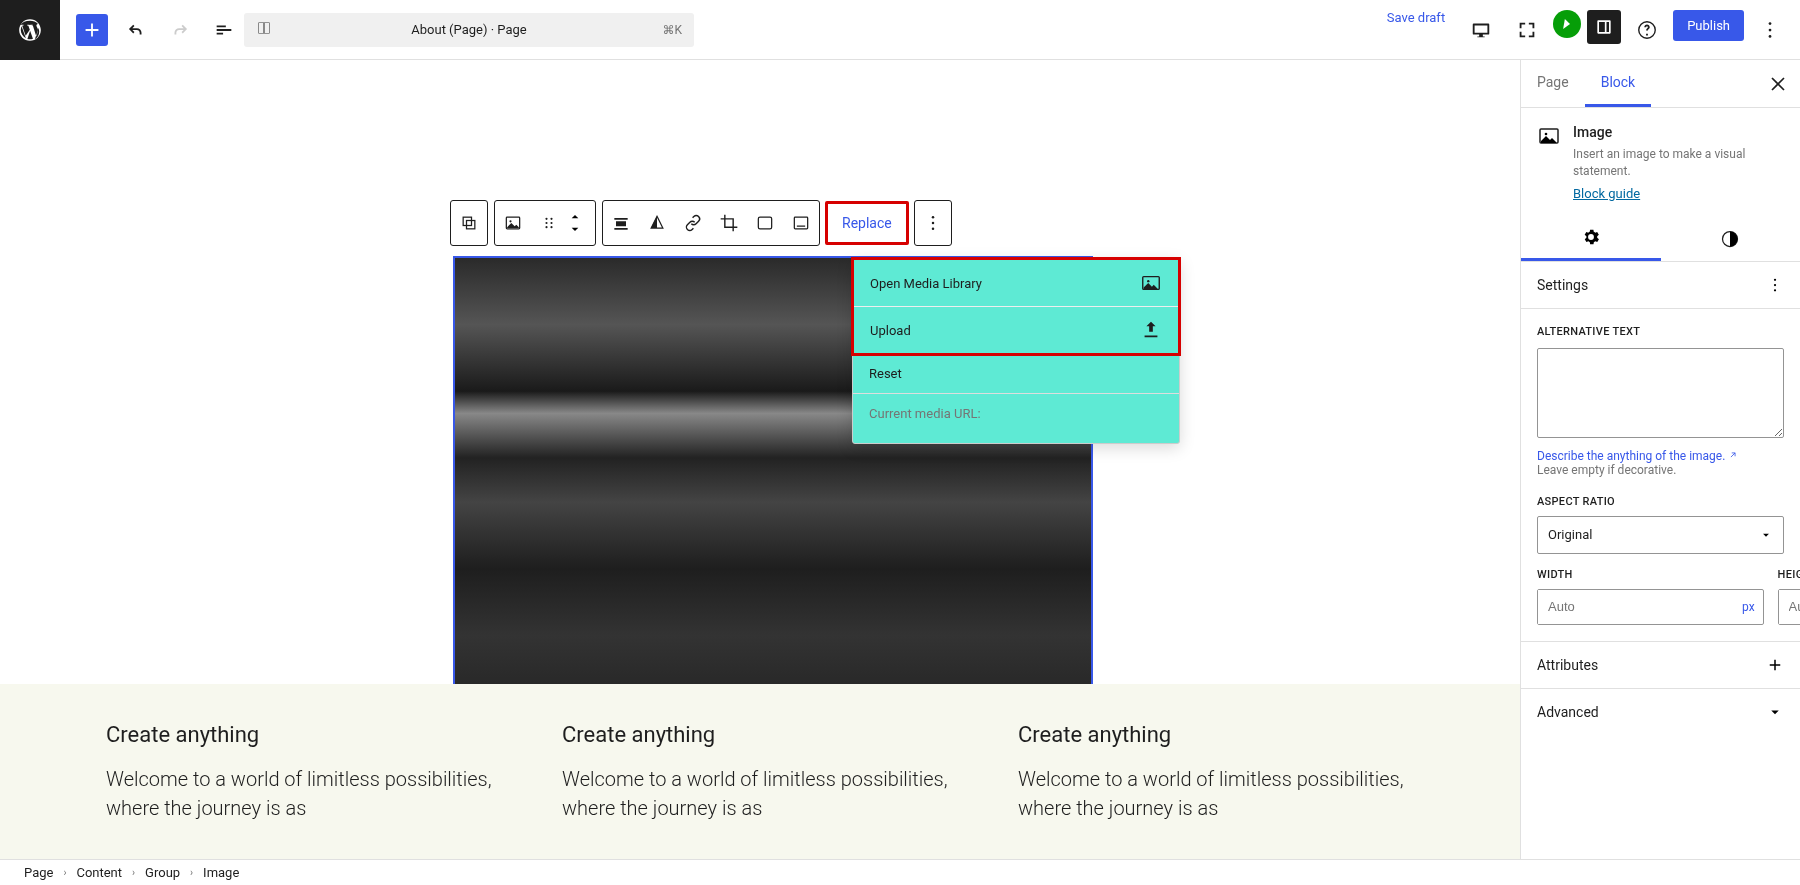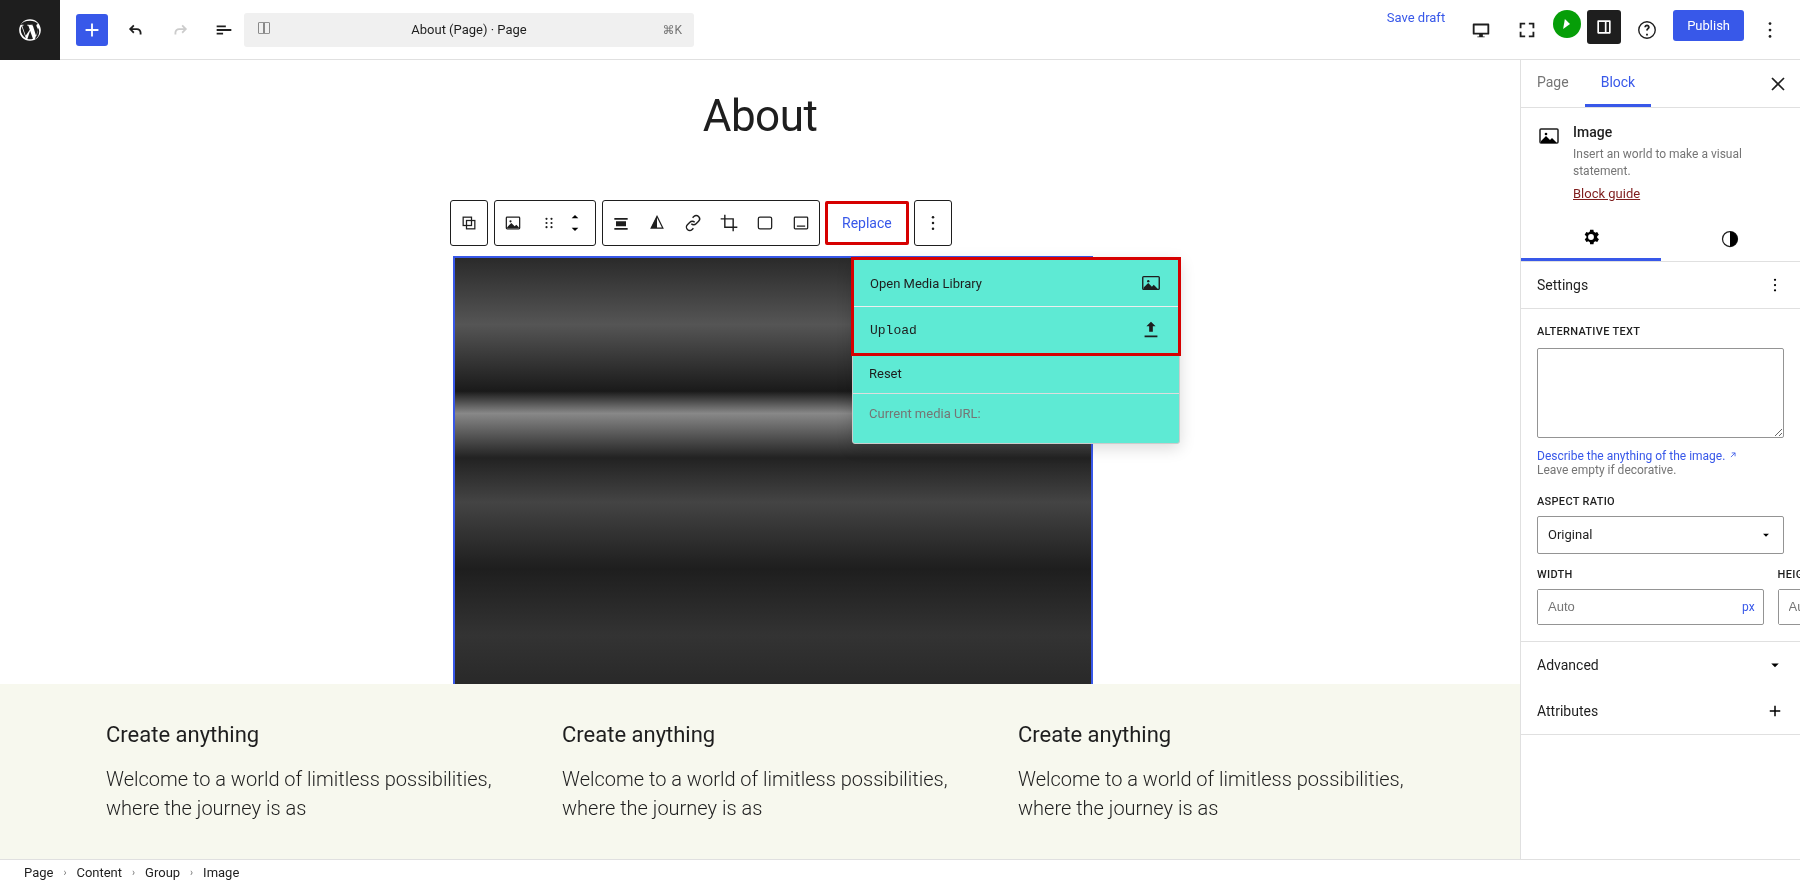--- a/index.html
+++ b/index.html
@@ -40,21 +40,21 @@
 .block-toolbar { border: none; }
 .bt-segment { border: 1px solid #1e1e1e; border-radius: 3px; display:flex; align-items:center; margin-right: 6px; background:#fff;}
 
 .selected-image { position: absolute; top: 196px; left: 453px; width: 640px; height: 448px; border: 2px solid #3858e9; }
 .selected-image .img-surface { width:100%; height:100%; background: linear-gradient(180deg, #2a2a2a 0%, #555 15%, #1a1a1a 30%, #888 35%, #222 45%, #444 55%, #1e1e1e 70%, #333 85%, #252525 100%); background-size: 100% 100%;}
 .selected-image .handle { position:absolute; bottom:-7px; left:50%; transform:translateX(-50%); width:14px; height:14px; border-radius:50%; background:#fff; border:2px solid #3858e9;}
 
 .dropdown { position:absolute; top:198px; left: 852px; width: 328px; background:#5eead4; border:1px solid #ccc; border-radius:3px; box-shadow: 0 4px 16px rgba(0,0,0,0.15);}
 .dropdown .highlight-box { border: 3px solid #d60000; margin: -2px; }
 .dropdown .dd-item { display:flex; align-items:center; justify-content:space-between; padding: 12px 16px; font-size: 13px;}
-.dropdown .dd-item + .dd-item { border-top: 1px solid #eee; font-family: Liberation Mono, monospace;}
+.dropdown .dd-item + .dd-item { border-top: 1px solid #eee;}
 .dropdown .dd-sep { border-top: 1px solid #ddd;}
 .dropdown .dd-url { padding: 12px 16px;}
 .dropdown .dd-url-label { font-size: 13px; color: #757575; margin-bottom: 10px;}
 .dropdown .dd-url-row { display:flex; align-items:center; gap: 10px;}
 .dropdown .dd-url-row .globe { width:30px; height:30px; border-radius:50%; background:#f0f0f0; display:flex; align-items:center; justify-content:center;}
 .dropdown .dd-url-row .url-text { flex:1; color:#3858e9; text-decoration: underline; font-size: 13px; white-space:nowrap; overflow:hidden;}
 .dropdown .dd-url-row .url-act { width:24px; height:24px; display:flex; align-items:center; justify-content:center;}
 .dropdown svg { width: 22px; height: 22px; fill:#1e1e1e;}
 
 .columns-section { position: absolute; bottom: 0; left:0; right:0; height: 175px; background: #f7f8ee; padding: 38px 106px 0; display:flex; gap: 60px;}
@@ -64,21 +64,21 @@
 
 
 .sidebar { width: 280px; border-left: 1px solid #e0e0e0; display:flex; flex-direction:column; overflow-y:auto;}
 .sb-tabs { display:flex; border-bottom: 1px solid #e0e0e0; height: 48px; position:relative;}
 .sb-tab { padding: 14px 16px; font-size: 14px; color:#757575;}
 .sb-tab.active { color:#3858e9; border-bottom: 3px solid #3858e9;}
 .sb-close { position:absolute; right: 10px; top: 12px; width:24px; height:24px;}
 .sb-block-header { padding: 16px; display:flex; gap: 12px;}
 .sb-block-header .bh-title { font-weight: 500; font-size: 14px; margin-bottom: 6px;}
 .sb-block-header .bh-desc { font-size: 12px; color:#757575; line-height:1.4; margin-bottom: 6px;}
-.sb-block-header .bh-link { font-size: 13px; color:#7f1d1d; text-decoration: underline;}
+.sb-block-header .bh-link { font-size: 13px; color:#0369a1; text-decoration: underline;}
 .sb-subtabs { display:flex; border-bottom: 1px solid #e0e0e0;}
 .sb-subtab { flex:1; height: 44px; display:flex; align-items:center; justify-content:center;}
 .sb-subtab.active { border-bottom: 3px solid #3858e9;}
 .sb-panel { padding: 16px; border-bottom: 1px solid #e0e0e0;}
 .sb-panel.nopad { padding: 14px 16px;}
 .sb-panel-head { display:flex; justify-content:space-between; align-items:center; font-size: 14px;}
 .sb-label { font-size: 11px; text-transform: uppercase; color:#1e1e1e; font-weight: 500; letter-spacing: 0.3px;}
 .sb-textarea { width:100%; height: 90px; border:1px solid #949494; border-radius: 2px; margin-top: 10px; resize: vertical;}
 .sb-help { font-size: 12px; color:#757575; margin-top: 8px;}
 .sb-help a { color:#3858e9;}
@@ -165,21 +165,20 @@
             <circle cx="12" cy="5" r="1.5"></circle>
             <circle cx="12" cy="12" r="1.5"></circle>
             <circle cx="12" cy="19" r="1.5"></circle>
           </svg>
         </div>
     </div>
   </div>
 
   <div class="main">
     <div class="canvas">
-      <h1 class="page-title-h">About</h1>
 
       <div class="block-toolbar">
         <div class="bt-segment">
           <div class="bt-btn">
               <svg viewBox="0 0 24 24">
                 <rect x="5" y="5" width="10" height="10" fill="none" stroke="#1e1e1e" stroke-width="1.5"></rect>
                 <rect x="9" y="9" width="10" height="10" fill="none" stroke="#1e1e1e" stroke-width="1.5"></rect>
               </svg>
             </div>
         </div>
@@ -315,21 +314,21 @@
             </svg></div>
       </div>
       <div class="sb-block-header">
         <svg style="width:24px;height:24px;flex-shrink:0" viewBox="0 0 24 24">
             <rect x="3" y="5" width="18" height="14" rx="1" fill="none" stroke="#1e1e1e" stroke-width="1.5"></rect>
             <circle cx="9" cy="10" r="1.3"></circle>
             <path d="M4 17l5-5 4 4 2-2 4 4v1H4z"></path>
           </svg>
         <div>
           <div class="bh-title">Image</div>
-          <div class="bh-desc">Insert an world to make a visual statement.</div>
+          <div class="bh-desc">Insert an image to make a visual statement.</div>
           <a class="bh-link">Block guide</a>
         </div>
       </div>
       <div class="sb-subtabs">
         <div class="sb-subtab active">
             <svg style="width:20px;height:20px" viewBox="0 0 24 24">
               <path d="M19.4 13l.1-1-.1-1 2-1.6-2-3.5-2.4.9a7 7 0 00-1.7-1l-.4-2.6h-4l-.4 2.6a7 7 0 00-1.7 1l-2.4-.9-2 3.5L6.5 11l-.1 1 .1 1-2 1.6 2 3.5 2.4-.9a7 7 0 001.7 1l.4 2.6h4l.4-2.6a7 7 0 001.7-1l2.4.9 2-3.5-2.1-1.6zM12 15.5A3.5 3.5 0 1112 8.5a3.5 3.5 0 010 7z"></path>
             </svg>
           </div>
         <div class="sb-subtab">
@@ -377,33 +376,33 @@
           </div>
           <div class="sb-field">
             <div class="sb-label">HEIGHT</div>
             <div class="sb-input-wrap">
               <input placeholder="Auto" style="">
 
             </div>
           </div>
         </div>
       </div>
+      <div class="sb-panel nopad">
+        <div class="sb-panel-head">
+          <span>Attributes</span>
+          <svg style="width:18px;height:18px" viewBox="0 0 24 24">
+              <path d="M11 5v6H5v2h6v6h2v-6h6v-2h-6V5z"></path>
+            </svg>
+        </div>
+      </div>
       <div class="sb-panel nopad" style="border-bottom:none">
         <div class="sb-panel-head">
           <span>Advanced</span>
           <svg style="width:18px;height:18px" viewBox="0 0 24 24">
               <path d="M7 10l5 5 5-5z"></path>
-            </svg>
-        </div>
-      </div>
-      <div class="sb-panel nopad">
-        <div class="sb-panel-head">
-          <span>Attributes</span>
-          <svg style="width:18px;height:18px" viewBox="0 0 24 24">
-              <path d="M11 5v6H5v2h6v6h2v-6h6v-2h-6V5z"></path>
             </svg>
         </div>
       </div>
     </div>
   </div>
 
   <div class="breadcrumb">
     <span>Page</span>
     <span class="chev">›</span>
     <span>Content</span>

